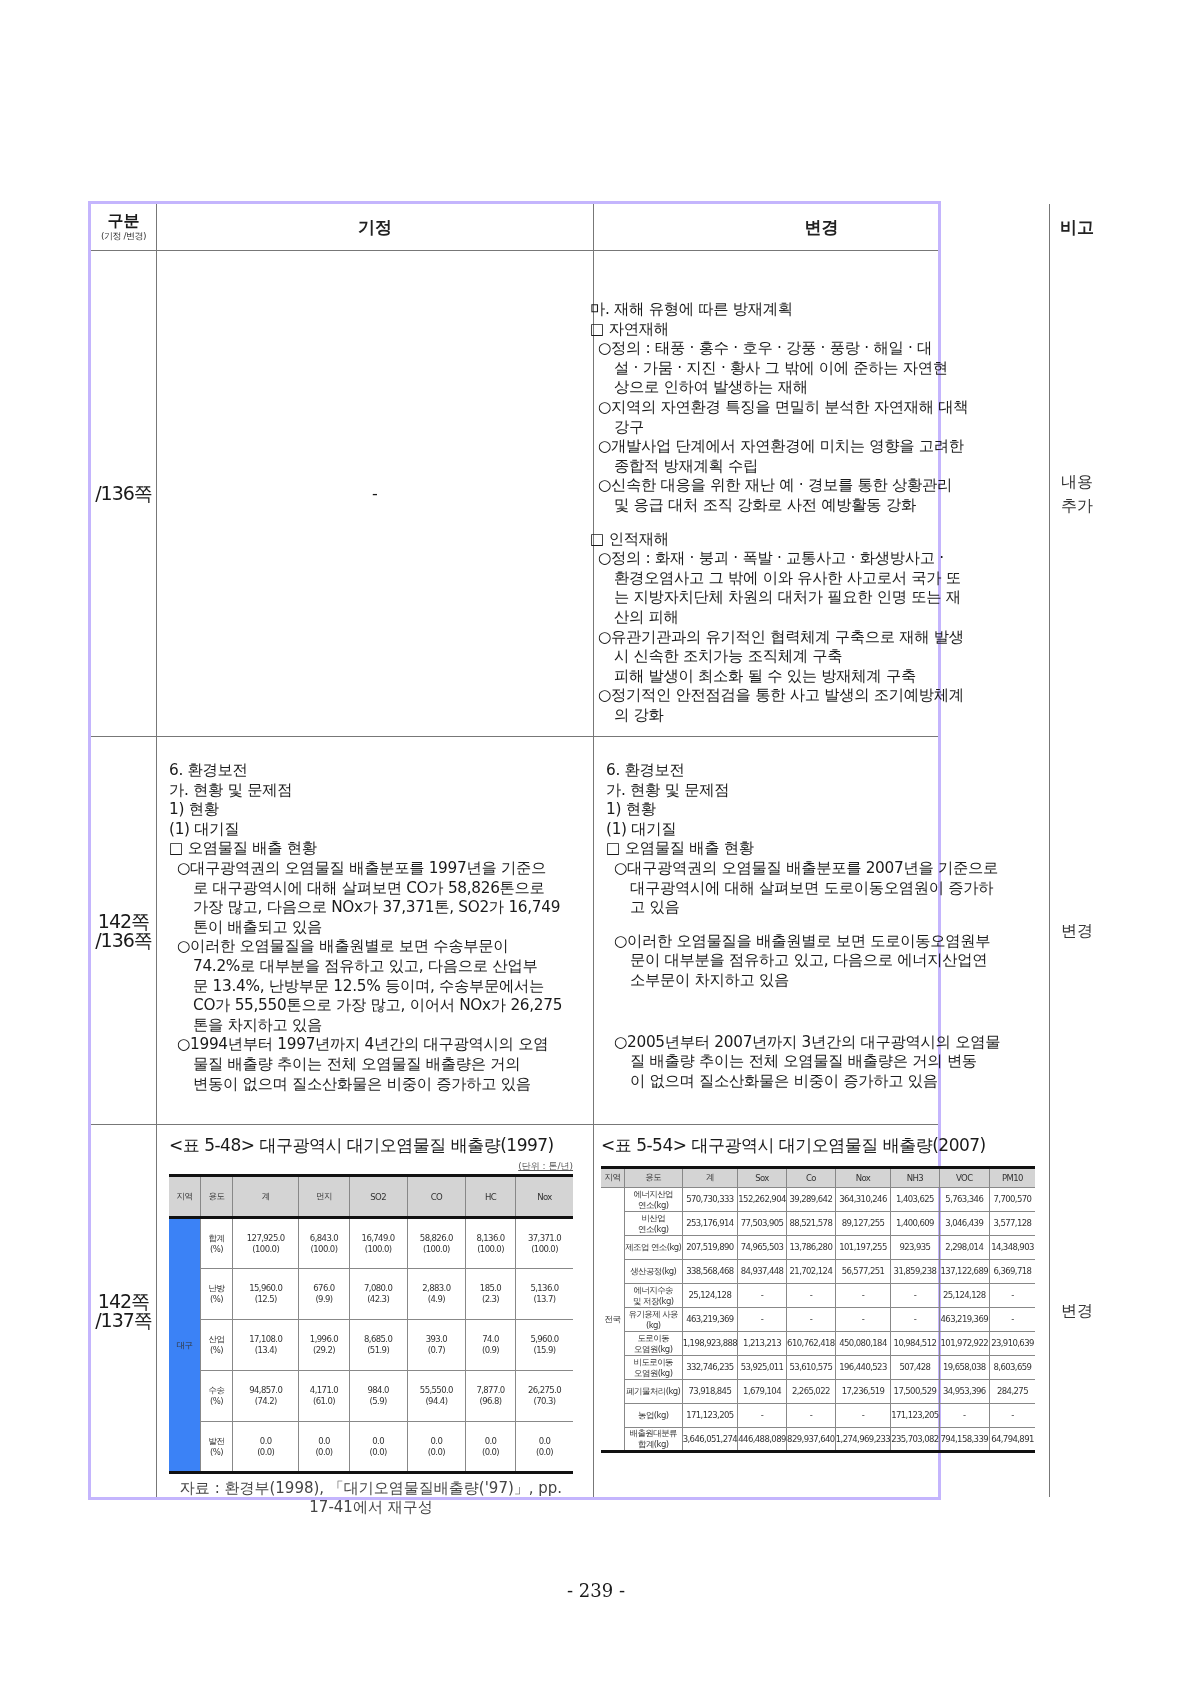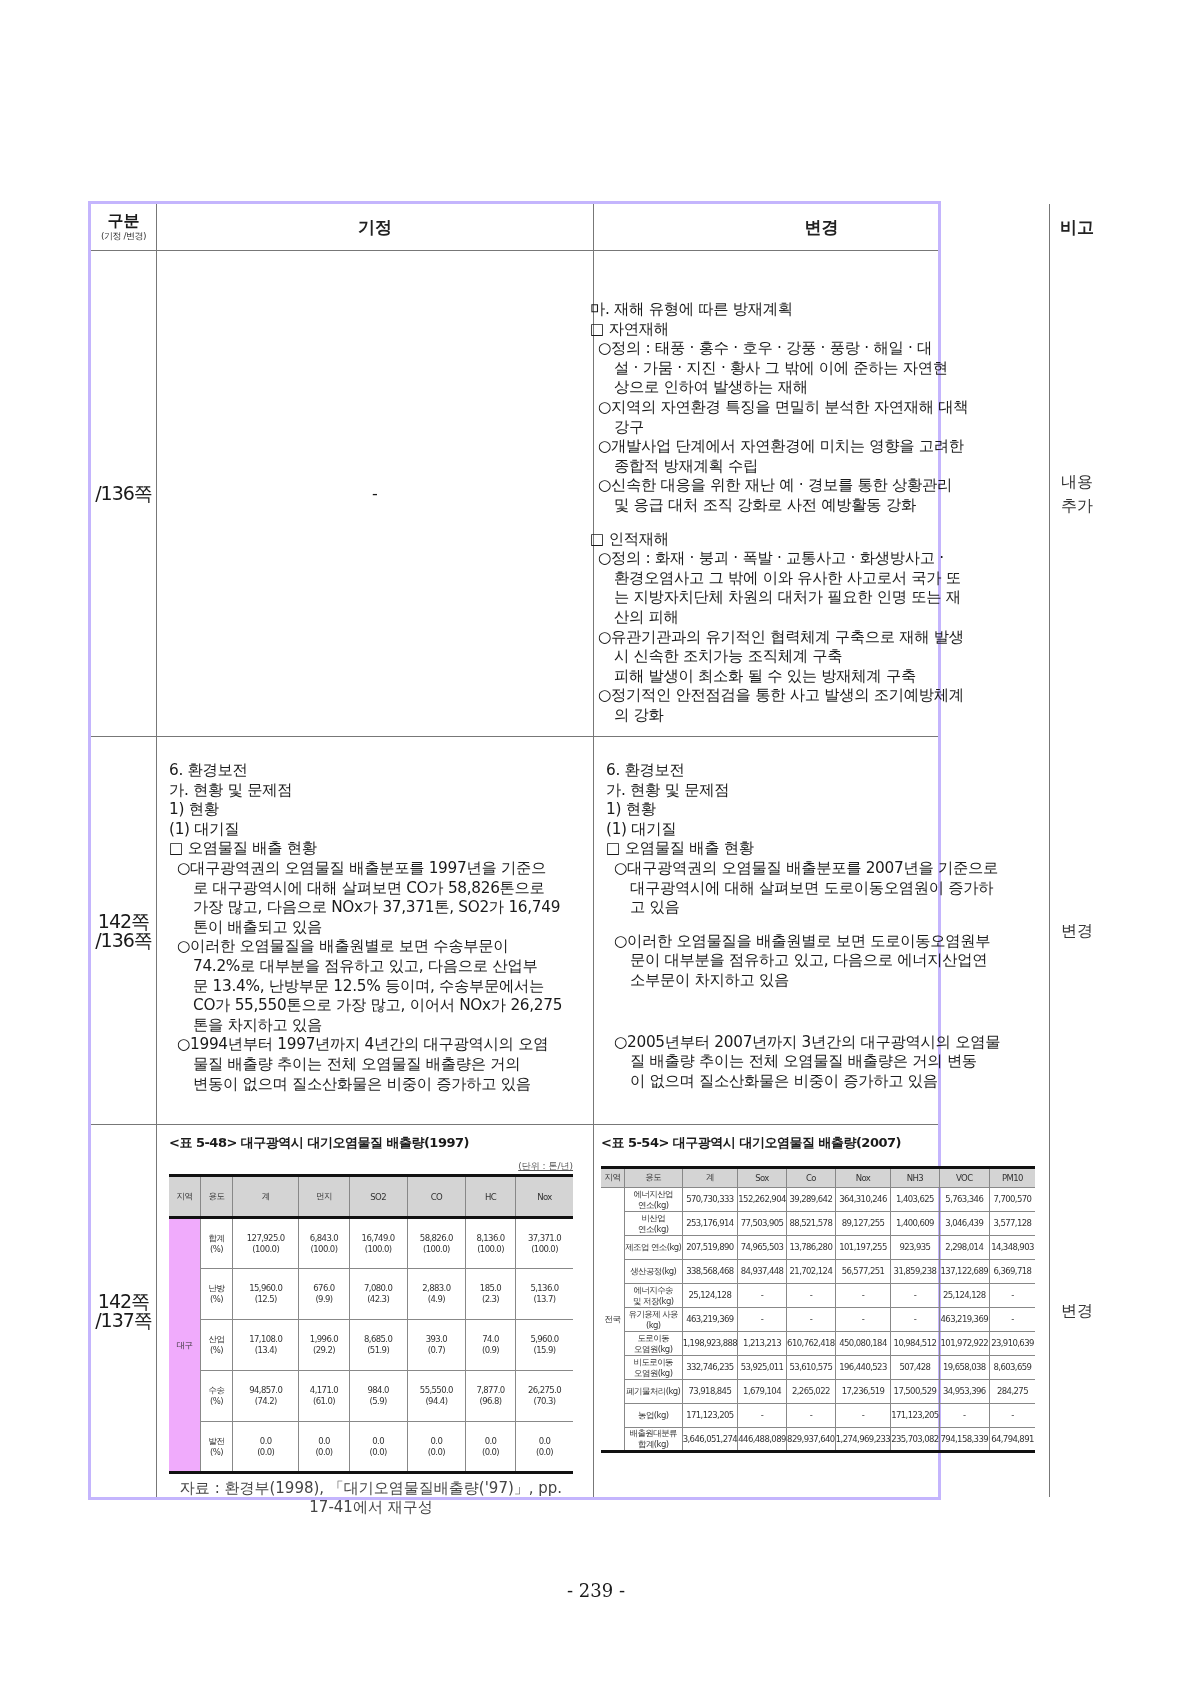--- a/index.html
+++ b/index.html
@@ -12,30 +12,30 @@
   .gubun-main { font-size: 16px; font-weight: bold; text-align: center; line-height: 18px; }
   .gubun-sub { font-size: 9px; text-align: center; color: #333; letter-spacing: -0.5px; }
   .pageref { display: flex; align-items: center; justify-content: center; font-size: 19px; line-height: 19px; text-align: left; letter-spacing: -1px; flex-direction: column; }
   .remark { display: flex; align-items: center; justify-content: center; font-size: 16px; line-height: 24px; text-align: center; color: #333; flex-direction: column; }
   .body-text { font-size: 15.3px; line-height: 19.6px; letter-spacing: -0.3px; padding: 0 12px 0 12px; }
   .body-text .ln { white-space: pre; }
   .body-text .ind1 { padding-left: 8px; }
   .body-text .ind2 { padding-left: 24px; }
   .body-text .gap { height: 14px; }
   .dash { display: flex; align-items: center; justify-content: center; font-size: 16px; }
-  .tbl-title { font-size: 13px; font-weight: bold; letter-spacing: -0.5px; }
+  .tbl-title { font-size: 17px; font-weight: normal; letter-spacing: -0.5px; }
   .tbl-unit { font-size: 9px; color: #555; text-align: right; }
   table.data { border-collapse: collapse; position: absolute; font-size: 8.5px; color: #333; letter-spacing: -0.6px; }
   table.data th { background: #d4d4d4; font-weight: normal; border-left: 1px solid #888; border-right: 1px solid #888; }
   table.data td { border: 1px solid #888; text-align: center; vertical-align: middle; padding: 0; line-height: 11px; }
   table.data th:first-child, table.data td.first { border-left: none; }
   table.data th:last-child, table.data td:last-child { border-right: none; }
   .t1 thead tr { border-top: 3px solid #111; border-bottom: 3px solid #111; }
   .t1 tbody tr:last-child { border-bottom: 3px solid #111; }
-  .t1 td.region { background: #f0abfc; border-left: none; }
+  .t1 td.region { background: #3b82f6; border-left: none; }
   .t2 thead tr { border-top: 3px solid #111; }
   .t2 tbody tr:last-child { border-bottom: 3px solid #111; }
   .t2 td.region { border-left: none; border-top: none; border-bottom: none; }
   .t2 th { border-bottom: 1px solid #888; }
   .source { position: absolute; font-size: 15px; color: #444; }
   .page-num { position: absolute; left: 0; right: 0; top: 1580px; text-align: center; font-family: "DejaVu Serif", "Liberation Serif", serif; font-size: 18px; }
 </style>
 </head>
 <body>
 

